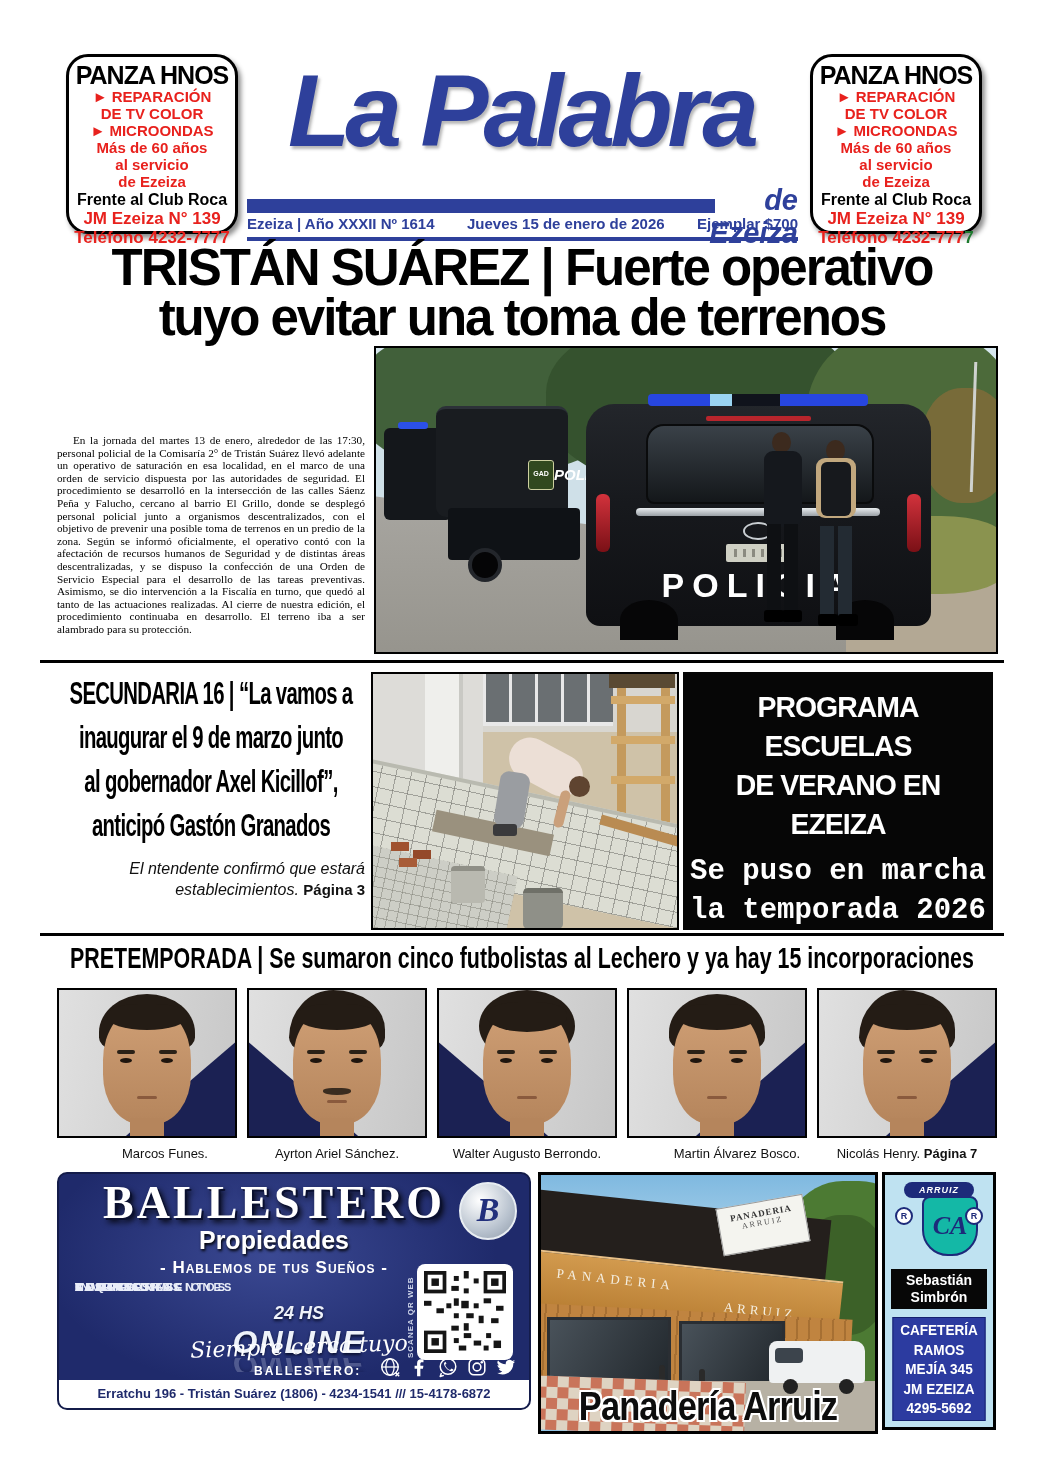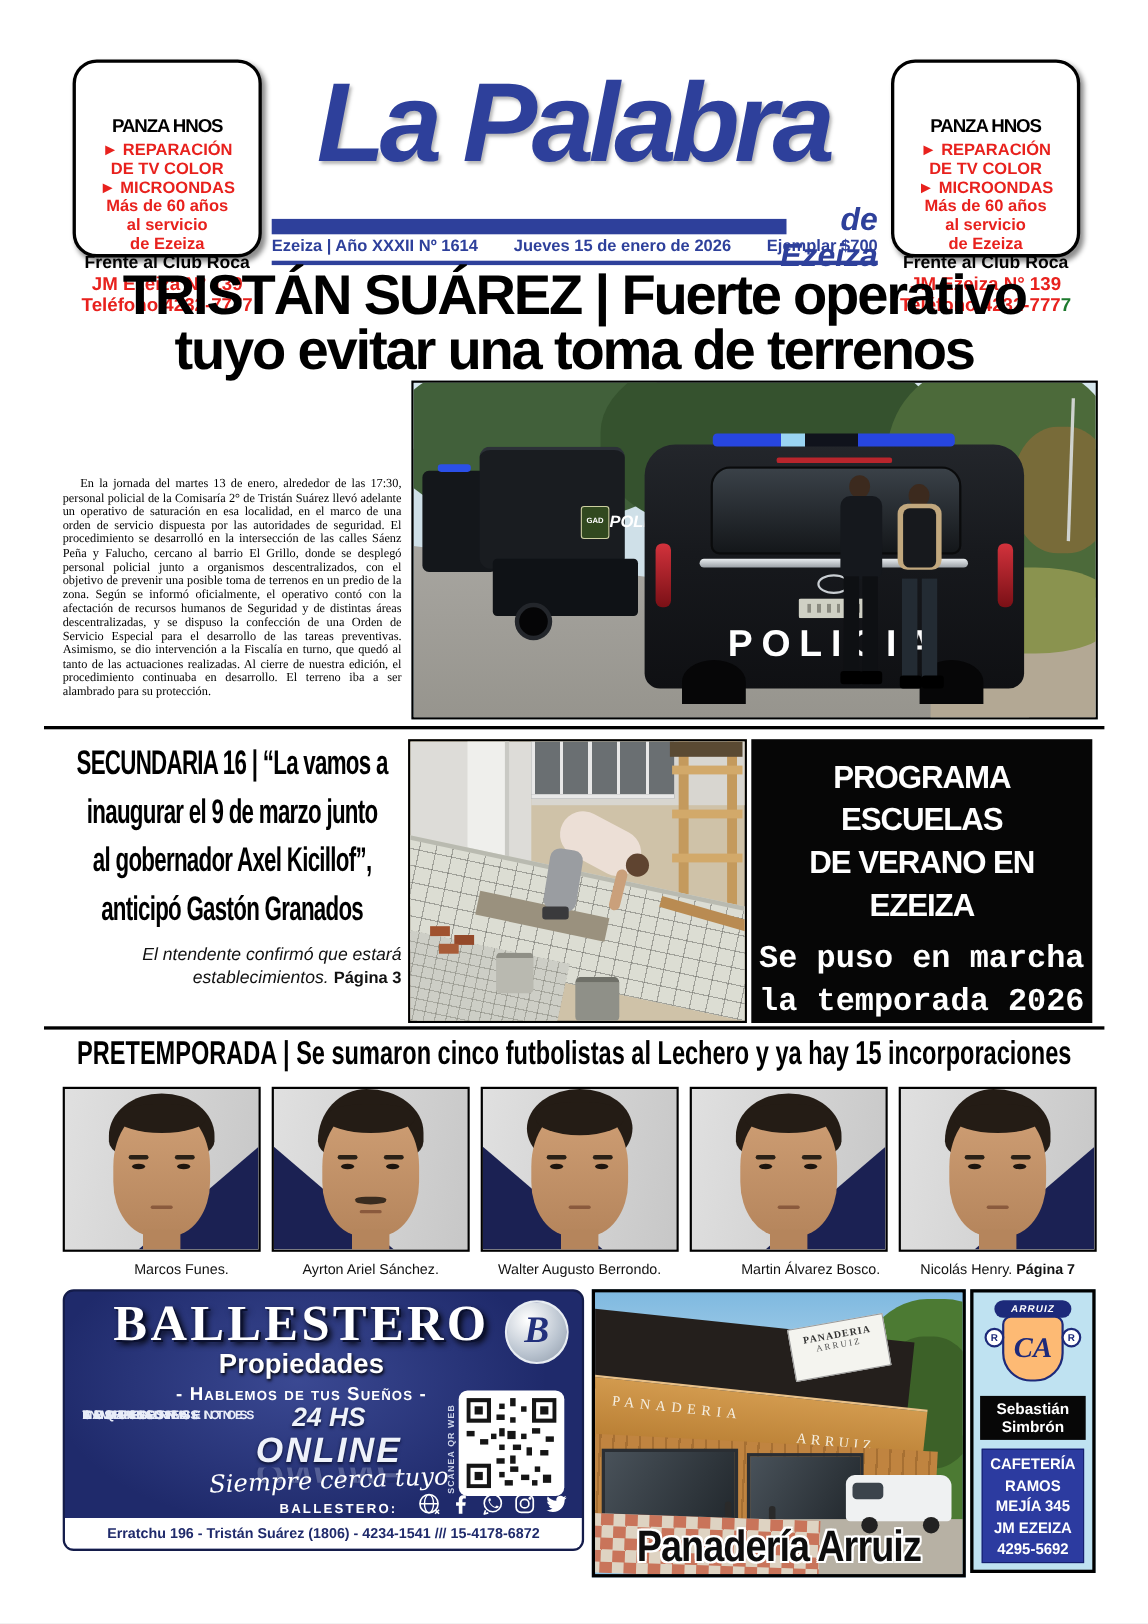--- a/index.html
+++ b/index.html
@@ -2,21 +2,21 @@
 <html><head>
 <meta charset="utf-8">
 <style>
   html,body{margin:0;padding:0;background:#e8e8e8;}
   .page{position:relative;width:1044px;height:1476px;background:#fff;margin:0 auto;
         font-family:"Liberation Sans",sans-serif;overflow:hidden;color:#000;}
 
   
   .panza{position:absolute;top:54px;width:172px;height:180px;background:#fff;border:3px solid #000;
          border-radius:22px;box-shadow:3px 4px 5px rgba(0,0,0,.45);text-align:center;padding-top:5px;box-sizing:border-box;}
-  .panza-title{font-size:17px;font-weight:bold;letter-spacing:-1px;line-height:26px;color:#000;margin-top:40px;}
+  .panza-title{font-size:25px;font-weight:bold;letter-spacing:-1px;line-height:26px;color:#000;}
   .panza-red{color:#e8211d;font-weight:bold;font-size:15px;line-height:17px;}
   .panza-black{color:#000;font-weight:bold;font-size:16px;line-height:19px;}
   .panza-addr{color:#e8211d;font-weight:bold;font-size:17px;line-height:19px;}
   .green-digit{color:#1d7a2e;}
 
   
   .mast-title{position:absolute;left:238px;top:36px;width:566px;text-align:center;
               font-size:102px;font-style:italic;font-weight:bold;letter-spacing:-5px;color:#2e409b;
               text-shadow:2px 3px 3px rgba(50,50,50,.35);line-height:150px;white-space:nowrap;}
   .mast-bar{position:absolute;left:247px;top:199px;width:468px;height:14px;background:#2e409b;}
@@ -84,21 +84,21 @@
   .ball-name{left:0;top:2px;width:430px;text-align:center;font-family:"Liberation Serif",serif;
              font-size:46px;font-weight:bold;letter-spacing:3px;color:#fff;
              text-shadow:2px 2px 0 #0a1030,3px 4px 6px #000;}
   .ball-prop{left:0;top:52px;width:430px;text-align:center;font-size:25px;font-weight:bold;color:#fff;
              text-shadow:1px 2px 3px #000;}
   .ball-slogan{left:0;top:84px;width:430px;text-align:center;font-size:17px;font-weight:bold;color:#fff;
                font-variant:small-caps;letter-spacing:1px;}
   .ball-svc{left:16px;top:106px;font-size:11px;font-weight:bold;letter-spacing:3px;line-height:14.5px;color:#e9edf8;}
   .b24{left:150px;top:102px;width:180px;text-align:center;color:#eef2fa;font-style:italic;font-weight:bold;
        text-shadow:0 2px 3px #0a1030;}
-  .b24 .l1{position:static;display:block;font-size:24px;line-height:26px;}
+  .b24 .l1{position:static;display:block;font-size:18px;line-height:26px;margin-top:24px;}
   .b24 .l2{position:static;display:block;font-size:32px;line-height:32px;letter-spacing:2px;}
   .b24 .mirror{position:static;display:block;font-size:32px;line-height:14px;letter-spacing:2px;
                transform:scaleY(-1);opacity:.22;height:14px;overflow:hidden;}
   .ball-script{left:110px;top:160px;width:260px;text-align:center;font-family:"DejaVu Serif",serif;
                font-style:italic;font-size:22px;color:#fff;transform:rotate(-2deg);}
   .qrbox{right:16px;top:90px;width:96px;height:96px;background:#fff;border-radius:8px;}
   .qrcap{right:114px;top:94px;height:90px;writing-mode:vertical-rl;transform:rotate(180deg);
          font-size:8px;letter-spacing:1px;color:#cfd6ea;font-weight:bold;}
   .ball-contact{left:195px;top:190px;font-size:12px;letter-spacing:2px;font-weight:bold;color:#fff;}
   .ball-icons{left:320px;top:182px;display:flex;gap:7px;}
@@ -110,21 +110,21 @@
   .pan-caption{left:0;bottom:2px;width:100%;text-align:center;font-size:40px;font-weight:bold;
                letter-spacing:-1px;color:#0d0d0d;transform:scaleX(.86);
                text-shadow:-2px 0 #fff,2px 0 #fff,0 -2px #fff,0 2px #fff,-2px -2px #fff,2px 2px #fff,-2px 2px #fff,2px -2px #fff;}
 
   
   .arr{position:absolute;left:882px;top:1172px;width:114px;height:258px;background:#bfe2f1;
        border:3px solid #000;box-sizing:border-box;overflow:hidden;}
   .arr *{position:absolute;}
   .arr-banner{left:19px;top:7px;width:70px;height:16px;background:#1d2a7a;border-radius:8px/50%;
               color:#fff;font-size:9px;font-weight:bold;font-style:italic;text-align:center;line-height:16px;letter-spacing:1px;}
-  .arr-shield{left:26px;top:21px;width:56px;height:60px;background:#fdba74;border:2px solid #1d2a7a;
+  .arr-shield{left:37px;top:21px;width:56px;height:60px;background:#14b8a6;border:2px solid #1d2a7a;
               border-radius:8px 8px 26px 26px;box-sizing:border-box;text-align:center;}
   .arr-ca{position:static;font-family:"Liberation Serif",serif;font-size:26px;font-weight:bold;font-style:italic;
           color:#1d2a7a;line-height:56px;}
   .arr-r{width:18px;height:18px;background:#fff;border:2px solid #1d2a7a;border-radius:50%;box-sizing:border-box;
          font-size:9px;font-weight:bold;color:#1d2a7a;text-align:center;line-height:14px;top:32px;}
   .arr-name{left:6px;top:94px;width:96px;height:40px;background:#070707;color:#fff;text-align:center;
             font-size:14px;font-weight:bold;line-height:17px;padding-top:3px;box-sizing:border-box;}
   .arr-cafe{left:6px;top:142px;width:96px;height:104px;background:#2c3ba0;border:1px solid #14206e;
             color:#fff;text-align:center;font-size:14px;font-weight:bold;line-height:19.5px;
             padding-top:3px;box-sizing:border-box;transform:scaleX(.97);}

